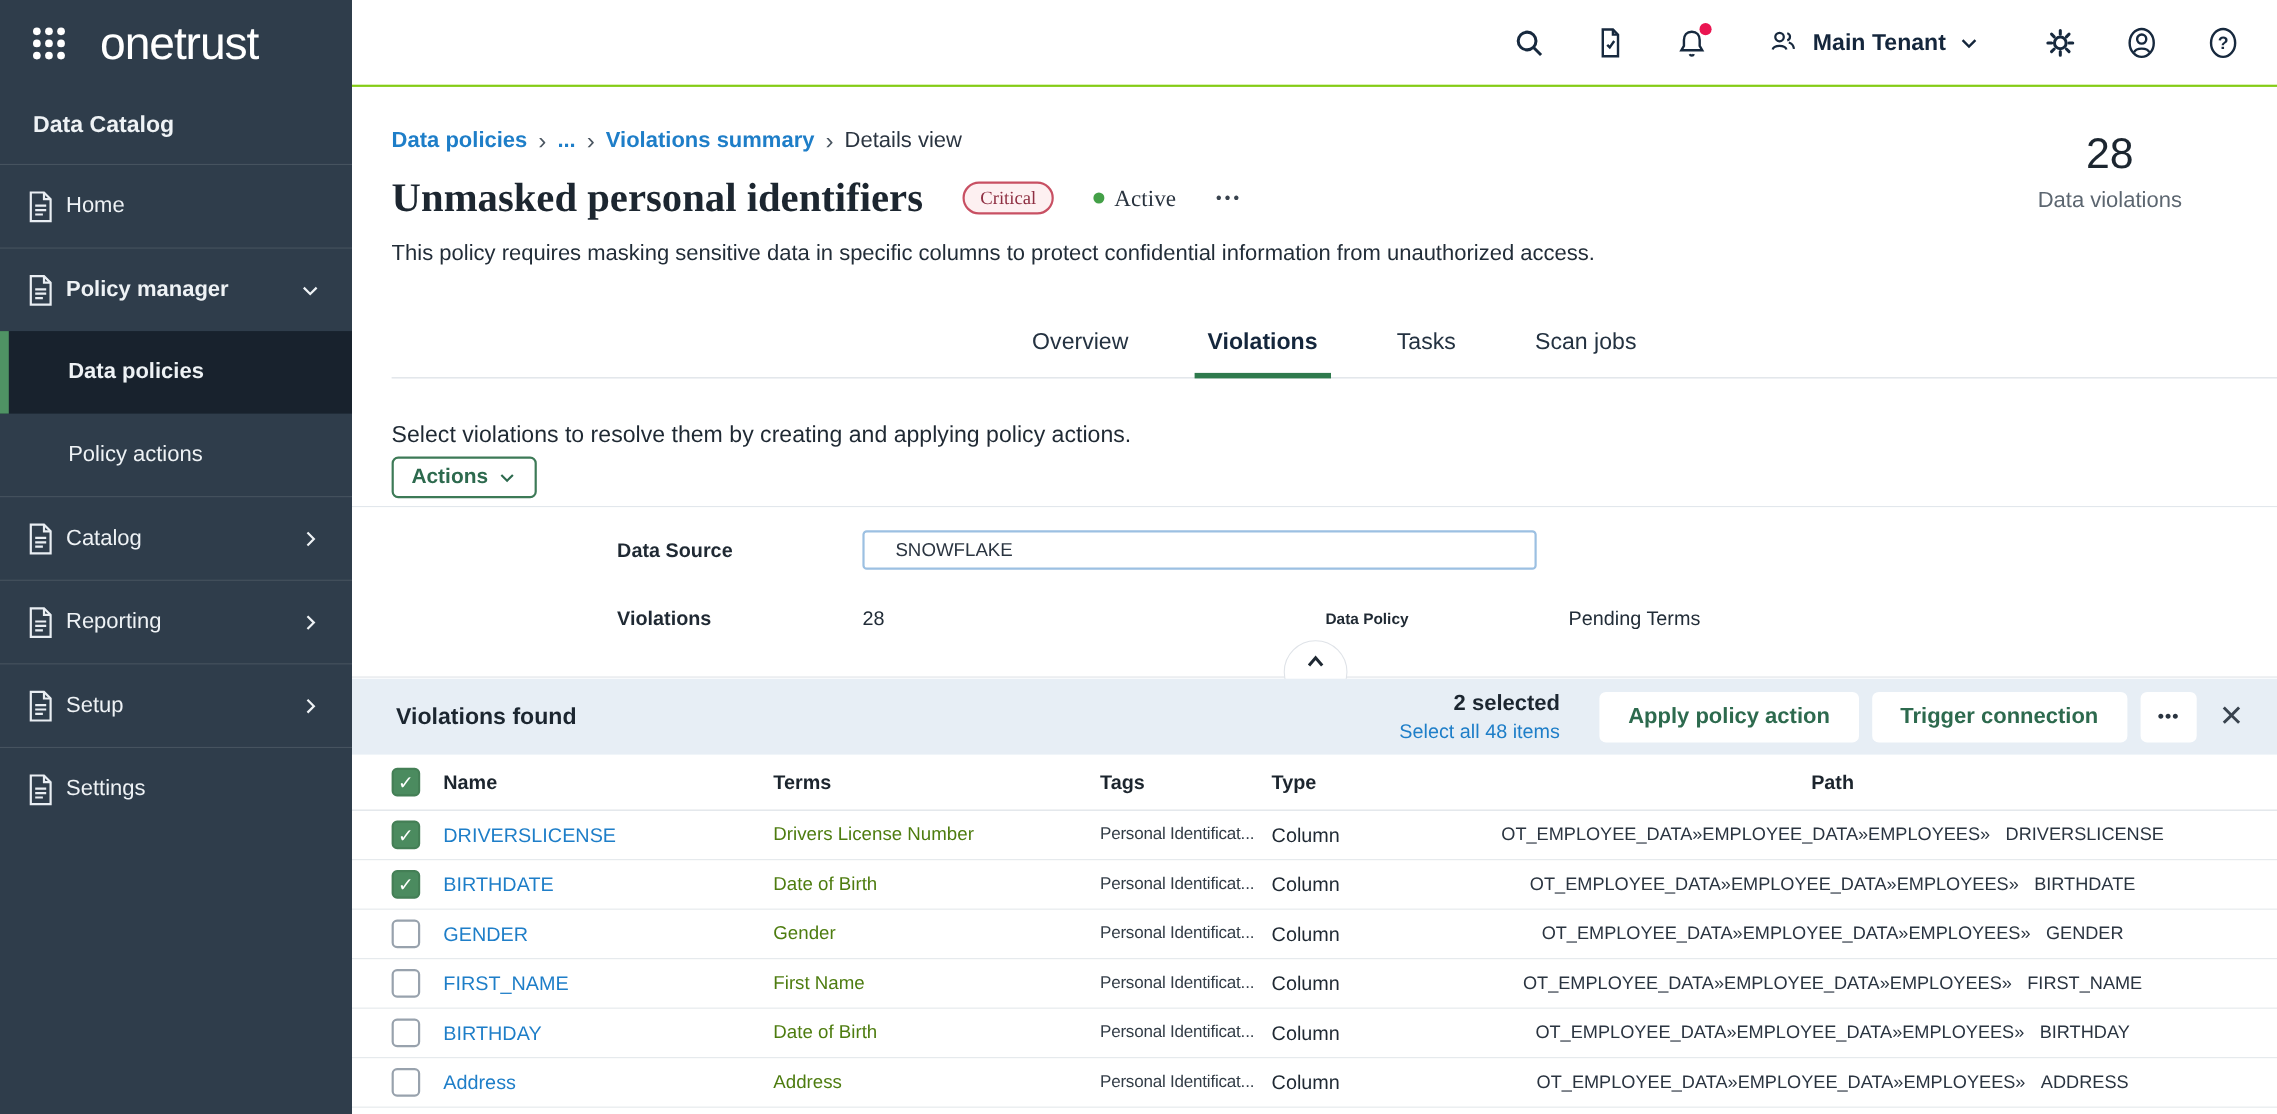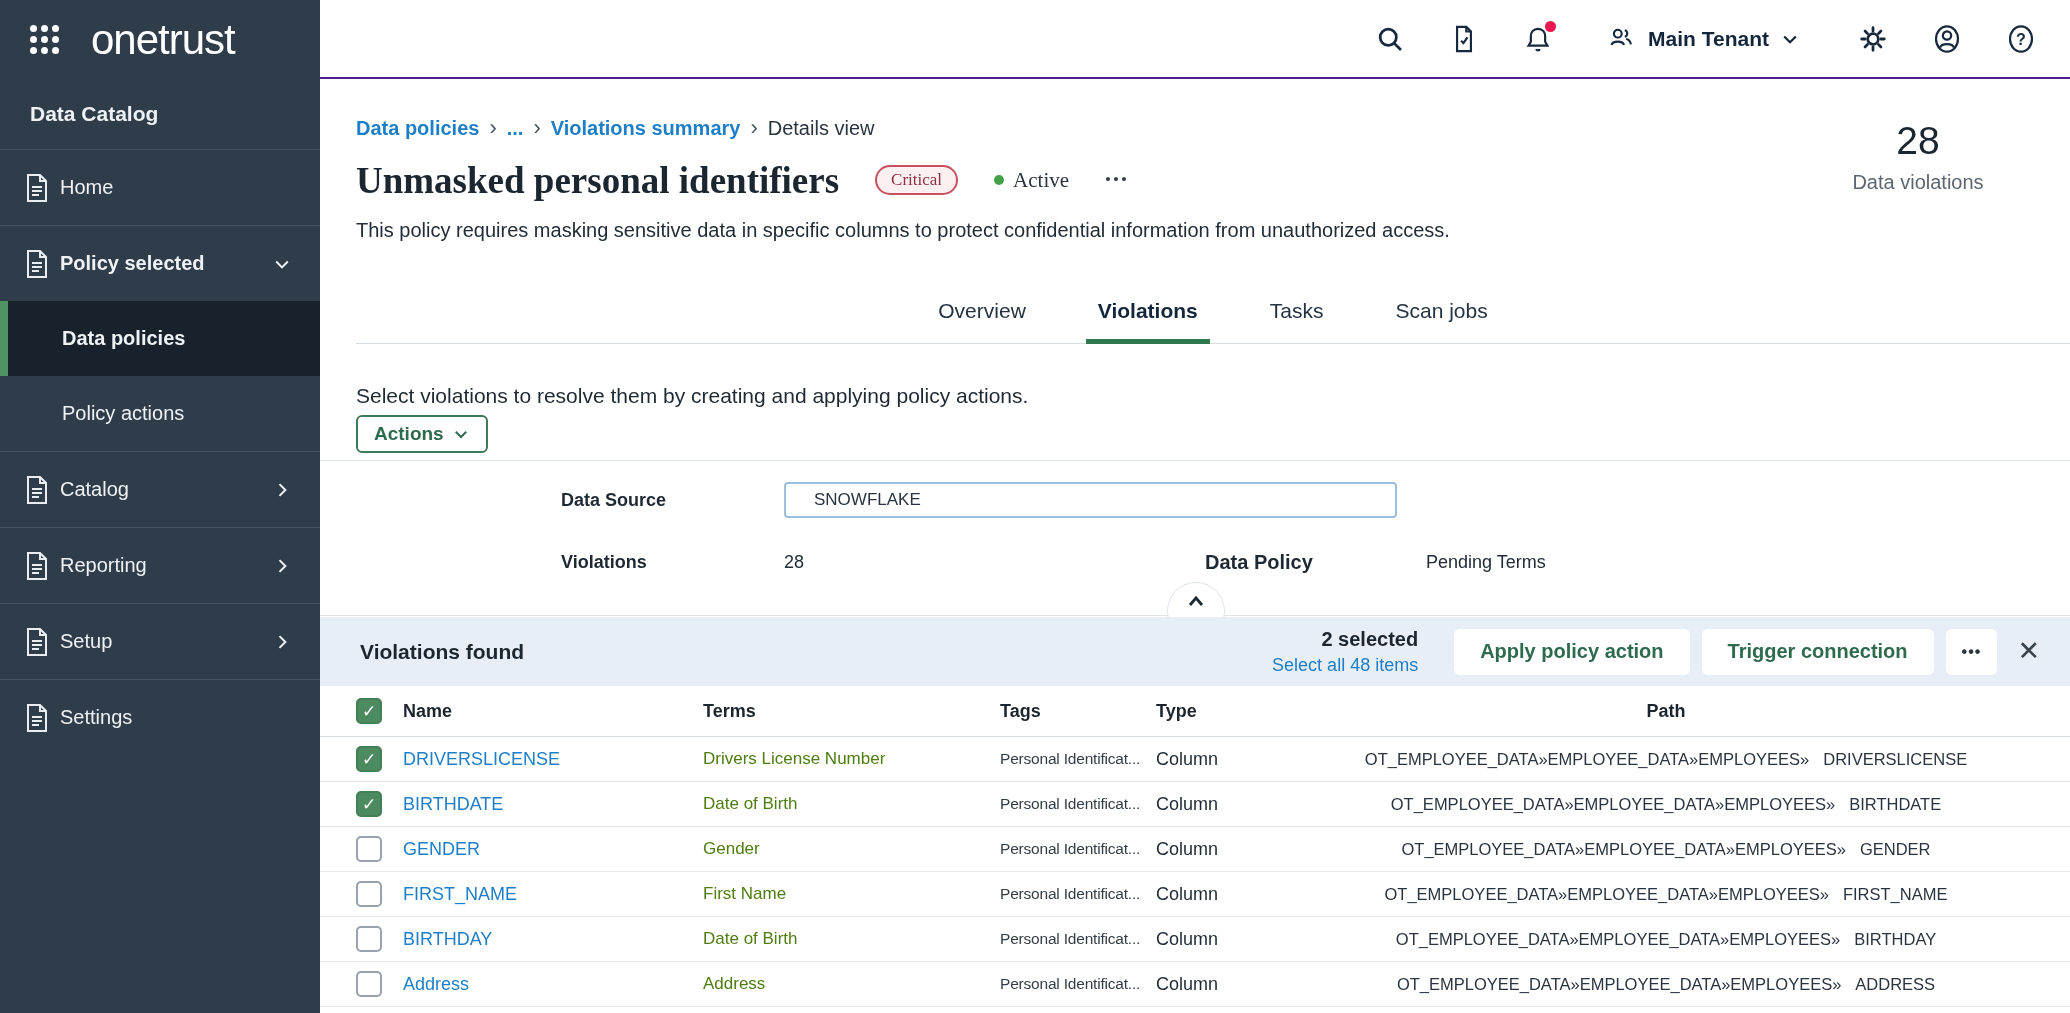--- a/index.html
+++ b/index.html
@@ -21,21 +21,21 @@
   .nav-item .nav-label { flex:1; }
   .nav-item.bold .nav-label { font-weight:700; }
   .nav-chevron { width:20px; height:20px; color:#eef2f5; }
   .sub-item { height:75px; display:flex; align-items:center; padding-left:62px; font-size:20px; cursor:pointer; }
   .sub-item.selected { background:#18222d; border-left:8px solid #4f9364; padding-left:54px; font-weight:700; }
 
   
   .main { flex:1; display:flex; flex-direction:column; background:#fff; }
 
   
-  .topbar { height:79px; border-bottom:2px solid #4c1d95; display:flex; align-items:center; justify-content:flex-end; padding-right:34px; color:#17293e; flex:0 0 auto; }
+  .topbar { height:79px; border-bottom:2px solid #84cc16; display:flex; align-items:center; justify-content:flex-end; padding-right:34px; color:#17293e; flex:0 0 auto; }
   .tb-icon { width:30px; height:30px; color:#17293e; cursor:pointer; }
   .tb-gap { margin-right:44px; }
   .bell-wrap { position:relative; margin-right:54px; cursor:pointer; }
   .bell-dot { position:absolute; top:-3px; right:-3px; width:11px; height:11px; border-radius:50%; background:#ea1551; }
   .tenant { display:flex; align-items:center; gap:11px; margin-right:58px; cursor:pointer; }
   .tenant-label { font-size:21px; font-weight:700; color:#14263c; }
 
   
   .page-head { position:relative; padding:36px 0 0 36px; }
   .breadcrumb { font-size:20px; display:flex; align-items:center; gap:10px; height:26px; }
@@ -67,21 +67,21 @@
   .actions-btn { display:flex; align-items:center; gap:8px; height:38px; padding:0 16px; background:#fff; border:2px solid #3d7a57; border-radius:6px; color:#2d6a4e; font-size:19px; font-weight:700; cursor:pointer; font-family:inherit; }
   .actions-btn svg { width:18px; height:18px; }
 
   
   .filter-panel { margin-top:7px; border-top:1px solid #e2e7ec; padding:20px 0 36px 241px; }
   .f-row { display:flex; align-items:center; height:38px; }
   .f-row + .f-row { margin-top:24px; }
   .f-label { width:223px; font-size:18px; font-weight:700; color:#1f2933; }
   .f-input { width:613px; height:36px; border:2px solid #9cc0e2; border-radius:4px; font-size:17px; color:#2a3440; padding:0 28px; font-family:inherit; outline:none; }
   .f-value { width:421px; font-size:18px; color:#222d38; }
-  .f-label2 { width:221px; font-size:20px; font-weight:700; color:#1f2933; }
+  .f-label2 { width:221px; font-size:14px; font-weight:700; color:#1f2933; }
   .f-value2 { font-size:18px; color:#222d38; }
 
   
   .results { position:relative; }
   .panel-edge { position:absolute; top:-2px; left:0; right:0; height:1px; background:#dfe3e8; z-index:0; }
   .notch-circle { position:absolute; top:-35px; left:847px; width:58px; height:58px; border-radius:50%; background:#fff; border:1px solid #dfe3e8; z-index:1; cursor:pointer; }
   .notch-chevron { position:absolute; top:-27px; left:864px; width:24px; height:24px; z-index:3; color:#1f2933; cursor:pointer; }
   .bluebar { position:relative; z-index:2; height:69px; background:#e7eef5; display:flex; align-items:center; padding:0 30px 0 40px; }
   .bluebar-title { font-size:21px; font-weight:700; color:#1c2630; }
   .bluebar-spacer { flex:1; }
@@ -153,21 +153,21 @@
     <div class="nav-divider"></div>
 
     <div class="nav-item bold">
       <span class="nav-icon">
         <svg viewBox="0 0 30 32" width="30" height="32" fill="none" stroke="currentColor" stroke-width="2">
             <path d="M6 3h12l6 6v20H6z"></path>
             <path d="M18 3v6h6"></path>
             <path d="M10 15h10M10 19h10M10 23h7"></path>
           </svg>
       </span>
-      <span class="nav-label">Policy selected</span>
+      <span class="nav-label">Policy manager</span>
       <span class="nav-chevron">
         <svg viewBox="0 0 24 24" width="20" height="20" fill="none" stroke="currentColor" stroke-width="2.4">
             <polyline points="5,9 12,16 19,9"></polyline>
           </svg>
       </span>
     </div>
 
     <div class="sub-item selected">
       <span>Data policies</span>
     </div>

